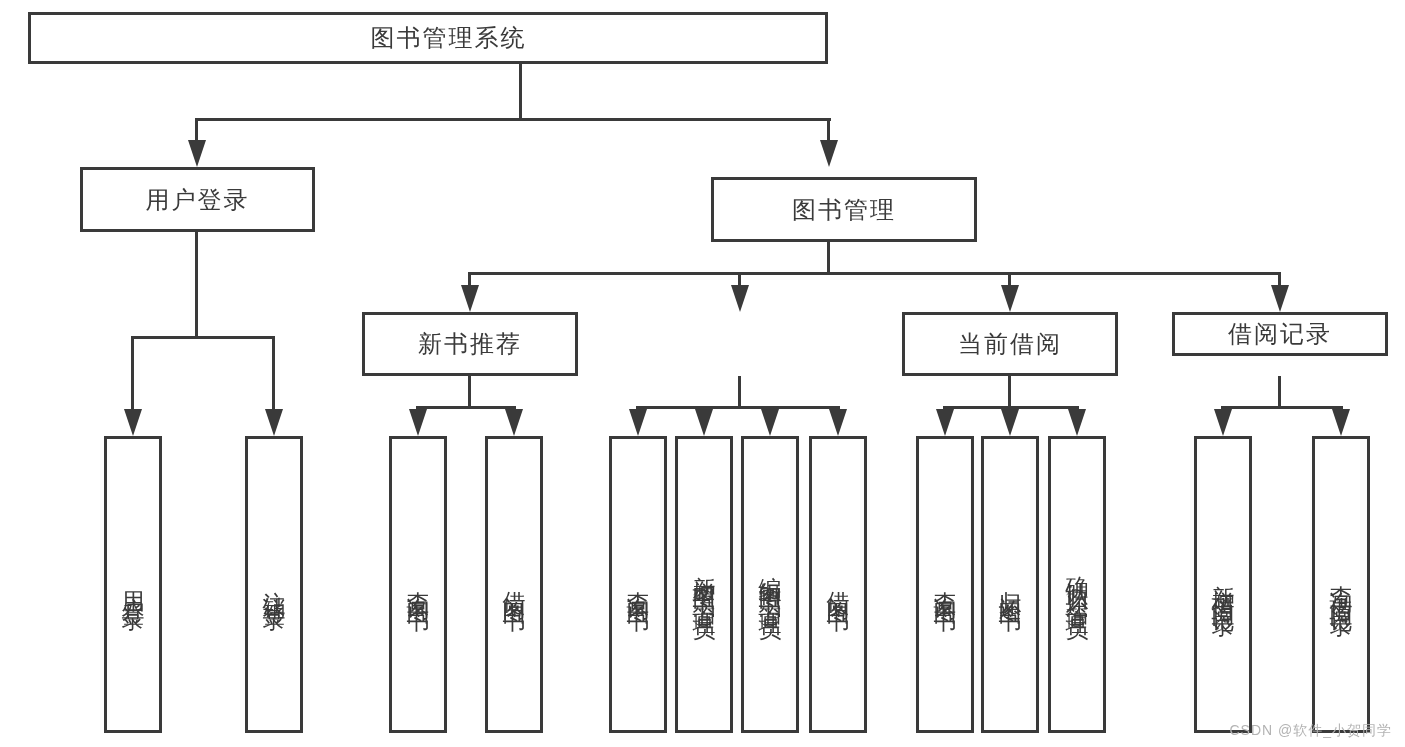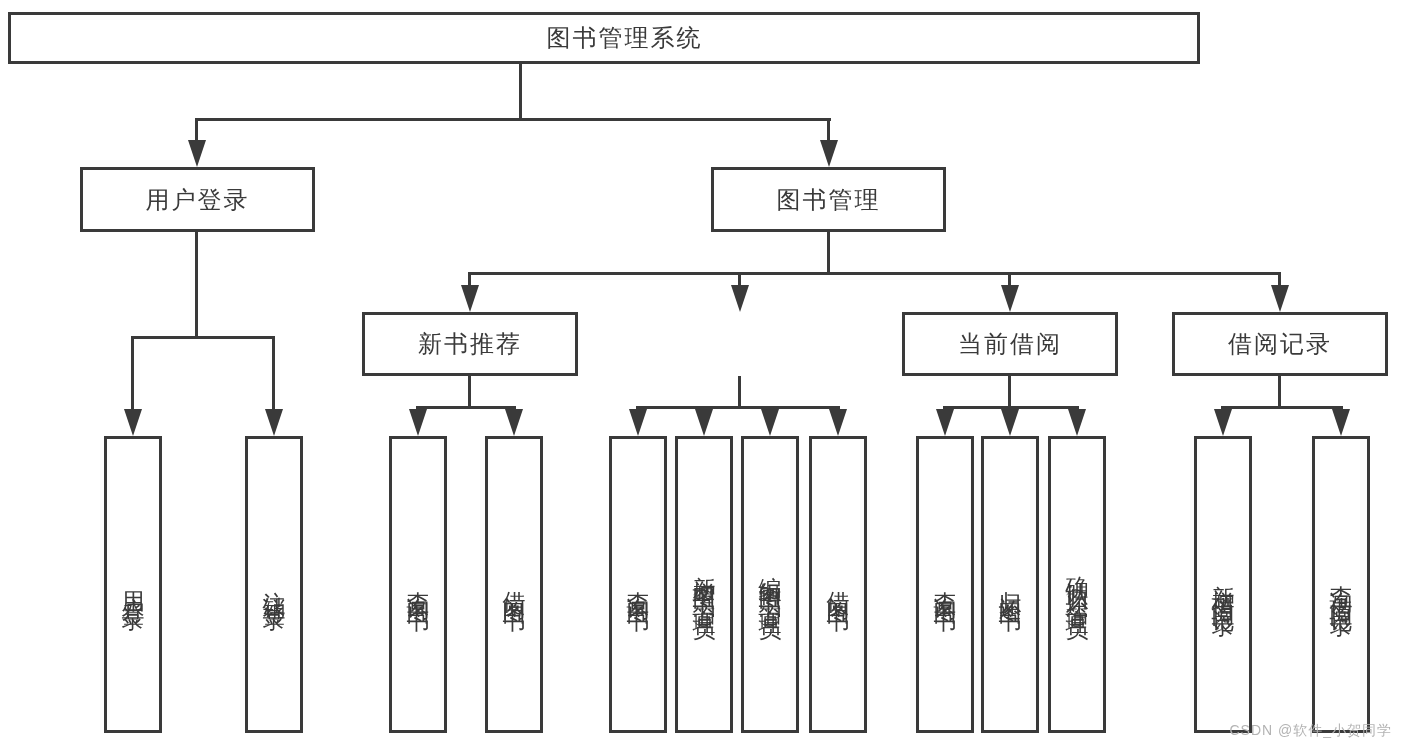--- a/index.html
+++ b/index.html
@@ -45,27 +45,27 @@
   .watermark{
     position:absolute;
     right:13px;bottom:7px;
     color:var(--wm);
     font-size:14px;
     letter-spacing:1px;
     z-index:5;
   }
 
   
-  #b-root{left:8px;top:12px;width:1192px;height:52px;padding-left:41px;}
+  #b-root{left:28px;top:12px;width:800px;height:52px;padding-left:41px;}
   #b-userlogin{left:80px;top:167px;width:235px;height:65px;}
-  #b-bookmgmt{left:711px;top:167px;width:235px;height:65px;font-family:Liberation Serif, serif;}
+  #b-bookmgmt{left:711px;top:177px;width:266px;height:65px;font-family:Liberation Serif, serif;}
   #b-nbr{left:362px;top:312px;width:216px;height:64px;}
   #b-bb{left:632px;top:312px;width:216px;height:64px;}
   #b-cb{left:902px;top:312px;width:216px;height:64px;}
-  #b-br{left:1172px;top:312px;width:216px;height:64px;}
+  #b-br{left:1172px;top:312px;width:216px;height:44px;}
   .leaf{top:436px;width:58px;height:297px;}
   #l-ul1{left:104px;} #l-ul2{left:245px;}
   #l-nbr1{left:389px;} #l-nbr2{left:485px;}
   #l-bb1{left:609px;} #l-bb2{left:675px;} #l-bb3{left:741px;} #l-bb4{left:809px;}
   #l-cb1{left:916px;} #l-cb2{left:981px;} #l-cb3{left:1048px;}
   #l-br1{left:1194px;} #l-br2{left:1312px;}
 
   
   #v-root{left:519px;top:63px;width:3px;height:56px;}
   #h-l1{left:195px;top:118px;width:636px;height:3px;}

